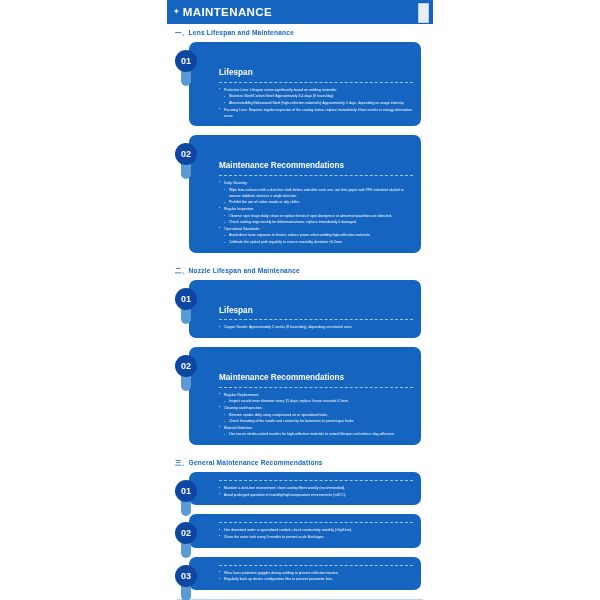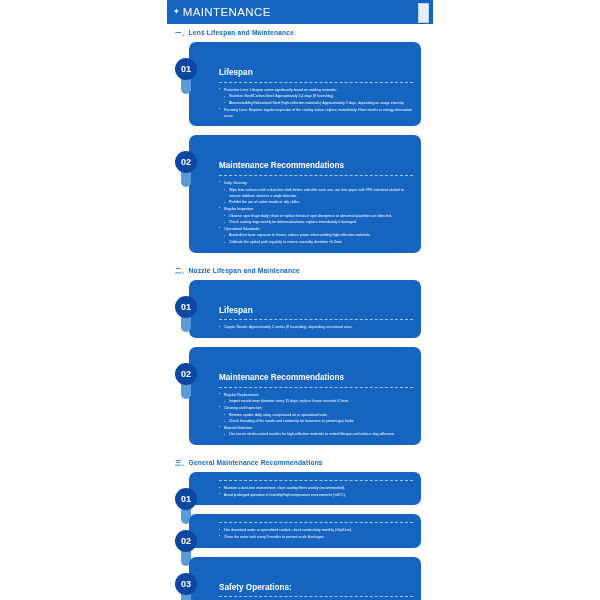--- a/index.html
+++ b/index.html
@@ -36,21 +36,21 @@
   }
   .header .star {
     color: #ffffff;
     font-size: 8px;
     margin-right: 3px;
     line-height: 1;
   }
   .header .title {
     color: #ffffff;
     font-size: 11.5px;
-    font-weight: normal;
+    font-weight: bold;
     letter-spacing: 0.4px;
   }
   .header .corner {
     position: absolute;
     right: 4px;
     top: 3px;
     width: 9px;
     height: 18px;
     background: #e8eef5;
     border: 1px solid #bcd0e4;
@@ -74,21 +74,21 @@
     position: relative;
     background: #1565c0;
     border-radius: 7px;
     margin: 0 12px 9px 22px;
     padding: 6px 8px 7px 30px;
     color: #ffffff;
   }
   .card .numwrap {
     position: absolute;
     left: -14px;
-    top: 16px;
+    top: 8px;
     width: 30px;
     height: 30px;
   }
   .card .numcircle {
     position: absolute;
     left: 0;
     top: 0;
     width: 22px;
     height: 22px;
     border-radius: 50%;
@@ -262,21 +262,20 @@
         <li>Use deionized water or specialized coolant; check conductivity monthly (&lt;5μS/cm).</li>
         <li>Clean the water tank every 3 months to prevent scale blockages.</li>
       </ul>
     </div>
 
     <div class="card">
       <div class="numwrap">
         <div class="numtail"></div>
         <div class="numcircle">03</div>
       </div>
-      <div class="card-title">Safety Operations:</div>
       <div class="divider"></div>
       <ul>
         <li>Wear laser protective goggles during welding to prevent reflection injuries.</li>
         <li>Regularly back up device configuration files to prevent parameter loss.</li>
       </ul>
     </div>
 
     <div class="summary">Summary: The lifespan of lenses and nozzles is influenced by material type, power, and cleaning frequency. Adhere to a standardized process of daily cleaning, weekly inspections, and monthly maintenance. Promptly replace components if energy degradation, spot anomalies, or wear are detected to ensure welding quality.</div>
 
   </div>

